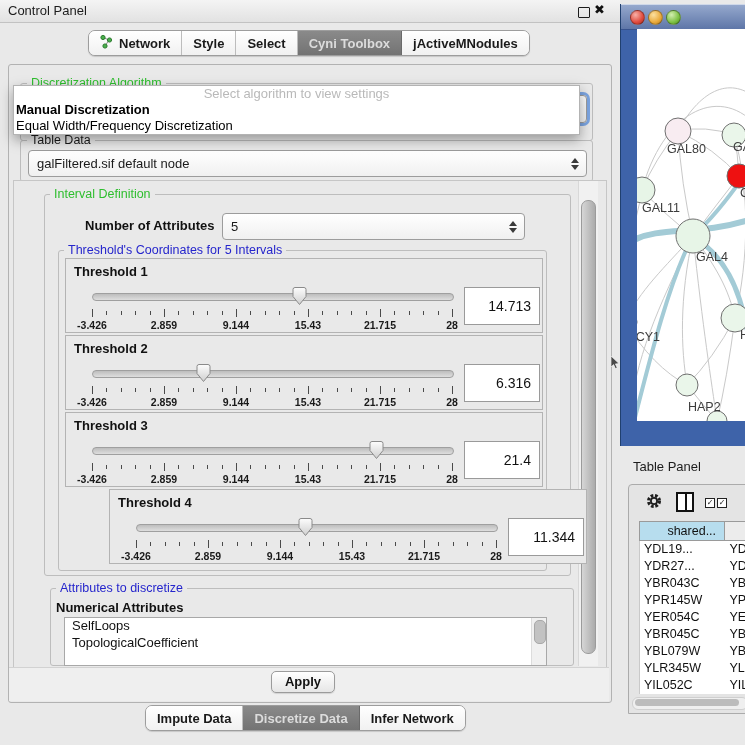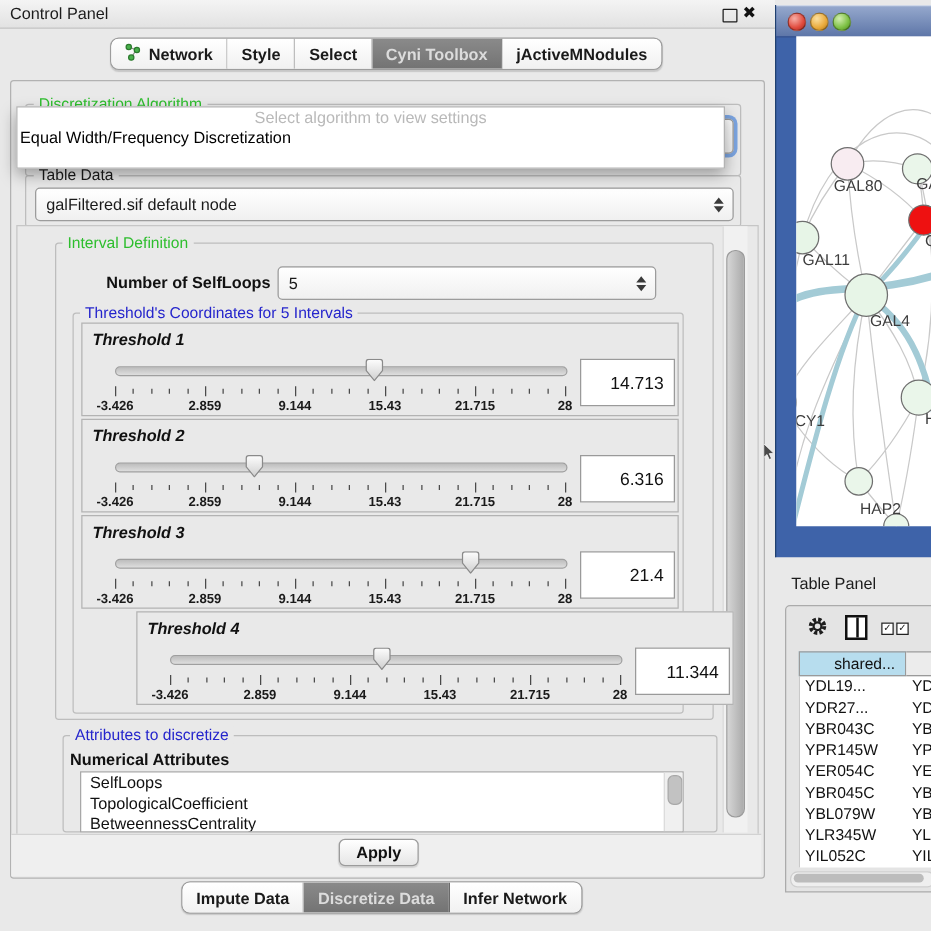--- a/index.html
+++ b/index.html
@@ -50,21 +50,21 @@
   .scrollpane{left:13px;top:180px;width:592px;height:487px;border:1px solid #c6c6c6;background:#e9e9e9;
               overflow:hidden;}
   .vscroll{left:578px;top:181px;width:19px;height:485px;background:#f1f1f1;border-left:1px solid #d8d8d8;}
   .vthumb{left:581px;top:200px;width:13px;height:452px;border-radius:7px;border:1px solid #9b9b9b;
           background:linear-gradient(90deg,#d6d6d6,#ababab);}
 
   .bold-label{font-weight:bold;font-size:13px;color:#111;}
 
   .threshold-panel{position:absolute;left:6px;width:476px;height:73px;border:1px solid #b3b3b3;
                    background:#e9e9e9;}
-  .tp-label{position:absolute;left:8px;top:5px;font-weight:bold;font-size:13px;color:#111;font-style:italic;}
+  .tp-label{position:absolute;left:8px;top:5px;font-weight:bold;font-size:13px;color:#111;}
   .slider{position:absolute;left:26px;top:30px;width:360px;height:42px;}
   .track{position:absolute;left:0;top:4px;width:360px;height:6px;border-radius:4px;
          background:linear-gradient(#bdbdbd,#dedede);border:1px solid #9f9f9f;}
   .thumb{position:absolute;top:-2px;width:15px;height:18px;z-index:5;}
   .tick{position:absolute;width:1px;background:#4a4a4a;}
   .tick.major{top:20px;height:8px;}
   .tick.minor{top:22px;height:4px;}
   .tick-label{position:absolute;top:30px;transform:translateX(-50%);font-size:10.5px;font-weight:bold;
               color:#1a1a1a;white-space:nowrap;}
   .value-box{position:absolute;left:398px;top:28px;width:66px;height:36px;background:#fff;
@@ -161,20 +161,21 @@
   </div>
   <div class="combo focus-ring" style="left:28px;top:95px;width:549px;height:26px;">
     <span class="spin">
         <i class="up"></i>
         <i class="dn"></i>
       </span>
   </div>
 
   <div class="abs popup">
     <div class="popup-hint">Select algorithm to view settings</div>
+    <div class="popup-opt bold">Manual Discretization</div>
     <div class="popup-opt">Equal Width/Frequency Discretization</div>
   </div>
 
   <div class="group" style="left:20px;top:140px;width:571px;height:40px;">
     <span class="group-label lbl-black" style="left:6px;">Table Data</span>
   </div>
   <div class="combo" style="left:28px;top:150px;width:549px;height:25px;">
     <span>galFiltered.sif default node</span>
     <span class="spin">
         <i class="up"></i>
@@ -182,21 +183,21 @@
       </span>
   </div>
 
   <div class="abs scrollpane"></div>
   <div class="abs vscroll"></div>
   <div class="abs vthumb"></div>
 
   <div class="group" style="left:44px;top:194px;width:525px;height:380px;">
     <span class="group-label lbl-green" style="left:5px;">Interval Definition</span>
   </div>
-  <span class="abs bold-label" style="left:85px;top:218px;">Number of SelfLoops</span>
+  <span class="abs bold-label" style="left:85px;top:218px;">Number of Attributes</span>
   <div class="combo" style="left:222px;top:213px;width:293px;height:25px;">
     <span>5</span>
     <span class="spin">
         <i class="up"></i>
         <i class="dn"></i>
       </span>
   </div>
 
   <div class="group" style="left:58px;top:250px;width:487px;height:319px;" id="thresholds-group">
     <span class="group-label lbl-blue" style="left:5px;">Threshold's Coordinates for 5 Intervals</span>
@@ -398,21 +399,20 @@
   <div class="group" style="left:50px;top:588px;width:522px;height:76px;">
     <span class="group-label lbl-blue" style="left:5px;">Attributes to discretize</span>
   </div>
   <span class="abs bold-label" style="left:56px;top:600px;">Numerical Attributes</span>
   <div class="abs attr-list" style="left:64px;top:617px;width:481px;height:47px;" id="attr-list">
     <div class="list-vscroll">
       <div class="list-vthumb"></div>
     </div>
   <div class="attr-item">SelfLoops</div>
       <div class="attr-item">TopologicalCoefficient</div>
-      <div class="attr-item">BetweennessCentrality</div>
     </div>
 
   <div class="abs apply-strip"></div>
   <div class="btn" style="left:271px;top:671px;width:62px;height:20px;line-height:20px;">Apply</div>
 
   <div class="abs" style="left:145px;top:705px;">
     <div class="seg-group">
       <div class="seg">
           <span>Impute Data</span>
         </div>

